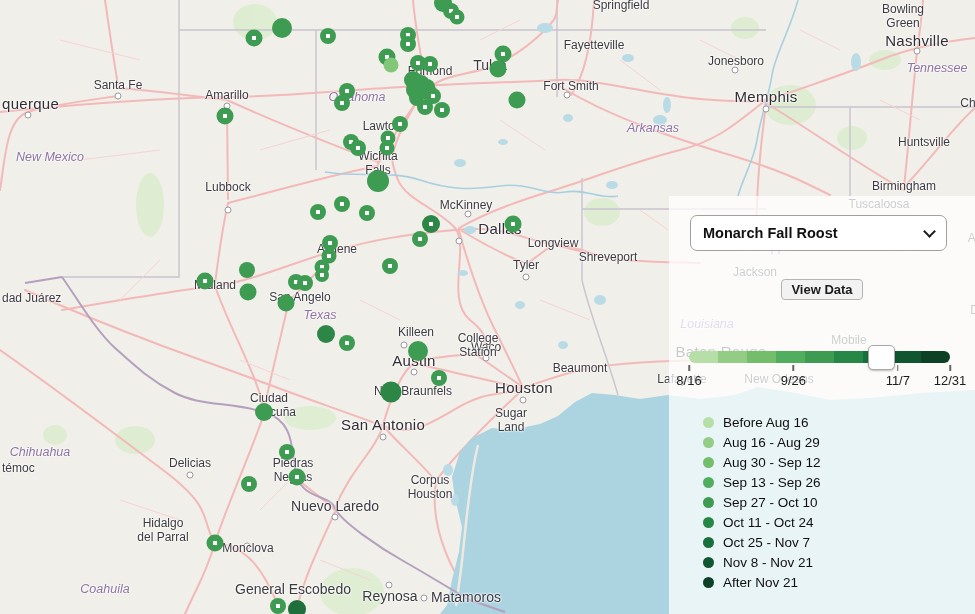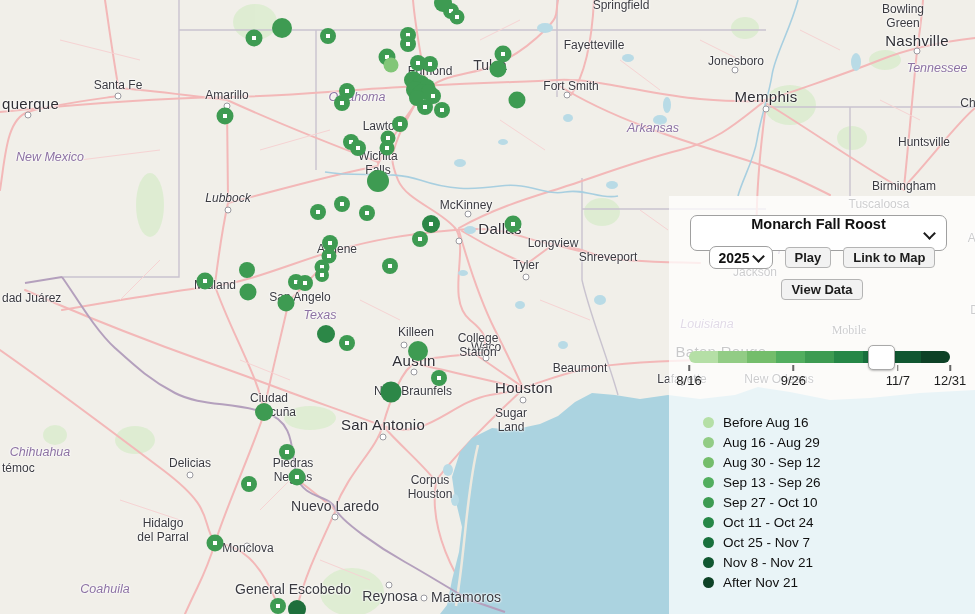--- a/index.html
+++ b/index.html
@@ -17,21 +17,21 @@
   .lbl.l{transform:translate(0,-50%);}
   .lbl.r{transform:translate(-100%,-50%);margin-left:16px;}
   .dot{position:absolute;border-radius:50%;transform:translate(-50%,-50%);z-index:5;}
   
   #panel{position:absolute;right:0;top:196px;width:306px;height:418px;
     background:rgba(255,255,255,.74);z-index:10;}
   .sel{position:absolute;background:#fff;border:1px solid #a0a0a0;border-radius:7px;
     display:flex;align-items:center;font-weight:700;color:#111;box-sizing:border-box;}
   .chev{width:7px;height:7px;border-right:2px solid #1c1c1c;border-bottom:2px solid #1c1c1c;
     transform:rotate(45deg);margin-left:auto;margin-top:-3px;}
-  #layer-select{left:21px;top:19px;width:257px;height:36px;font-size:14.5px;padding:0 12px;flex-direction:column;}
+  #layer-select{left:21px;top:19px;width:257px;height:36px;font-size:14.5px;padding:0 12px;}
   .ctl-row{position:absolute;left:0;width:100%;display:flex;justify-content:center;
     align-items:center;gap:12px;}
   #row1{top:50px;}#row2{top:83px;}
   .sel.inline{position:relative;height:23px;width:64px;font-size:14px;padding:0 9px;}
   .btn{background:#f2f2f2;border:1px solid #b4b4b4;border-radius:4px;font-weight:700;
     font-size:13px;color:#1c1c1c;padding:2px 9px;font-family:"Liberation Sans",sans-serif;}
   #slider-title{position:absolute;top:128px;left:0;width:100%;text-align:center;
     font-size:15.5px;color:#0b0b0b;}
   #track{position:absolute;left:20px;top:155px;width:261px;height:12px;border-radius:6px;
     overflow:hidden;display:flex;}
@@ -194,21 +194,21 @@
       <div class="town" style="left: 247px; top: 546px;"></div>
       <div class="town" style="left: 389px; top: 585px;"></div>
       <div class="town" style="left: 424px; top: 598px;"></div>
       <div class="town" style="left: 190px; top: 475px;"></div>
     </div>
   <div id="labels-layer">
       <span class="lbl city" style="left: 118px; top: 85px;">Santa Fe</span>
       <span class="lbl big l" style="left: 2px; top: 103px;">querque</span>
       <span class="lbl state" style="left: 50px; top: 157px;">New Mexico</span>
       <span class="lbl city" style="left: 227px; top: 95px;">Amarillo</span>
-      <span class="lbl city" style="left: 228px; top: 198px; font-style: italic;">Lubbock</span>
+      <span class="lbl city" style="left: 228px; top: 187px;">Lubbock</span>
       <span class="lbl city" style="left: 215px; top: 285px;">Midland</span>
       <span class="lbl city" style="left: 300px; top: 297px;">San Angelo</span>
       <span class="lbl city" style="left: 337px; top: 249px;">Abilene</span>
       <span class="lbl city" style="left: 378px; top: 156px;">Wichita</span>
       <span class="lbl city" style="left: 378px; top: 170px;">Falls</span>
       <span class="lbl city" style="left: 382px; top: 126px;">Lawton</span>
       <span class="lbl city" style="left: 430px; top: 71px;">Edmond</span>
       <span class="lbl state" style="left: 357px; top: 97px;">Oklahoma</span>
       <span class="lbl med" style="left: 490px; top: 65px;">Tulsa</span>
       <span class="lbl city" style="left: 594px; top: 45px;">Fayetteville</span>
@@ -227,21 +227,21 @@
       <span class="lbl city r" style="left: 973px; top: 103px;">Chatt</span>
       <span class="lbl city r" style="left: 973px; top: 238px;">Aub</span>
       <span class="lbl city r" style="left: 973px; top: 310px;">Dot</span>
       <span class="lbl state" style="left: 758px; top: 247px;">Mississippi</span>
       <span class="lbl state" style="left: 915px; top: 247px;">Alabama</span>
       <span class="lbl city" style="left: 755px; top: 272px;">Jackson</span>
       <span class="lbl state" style="left: 707px; top: 324px;">Louisiana</span>
       <span class="lbl big" style="left: 721px; top: 351px;">Baton Rouge</span>
       <span class="lbl city" style="left: 779px; top: 379px;">New Orleans</span>
       <span class="lbl city" style="left: 682px; top: 379px;">Lafayette</span>
-      <span class="lbl city" style="left: 849px; top: 330px; font-family: Liberation Serif, serif;">Mobile</span>
+      <span class="lbl city" style="left: 849px; top: 340px;">Mobile</span>
       <span class="lbl city" style="left: 466px; top: 205px;">McKinney</span>
       <span class="lbl big" style="left: 480px; top: 228px; margin-left: 20px;">Dallas</span>
       <span class="lbl city" style="left: 553px; top: 243px;">Longview</span>
       <span class="lbl city" style="left: 608px; top: 257px;">Shreveport</span>
       <span class="lbl city" style="left: 526px; top: 265px;">Tyler</span>
       <span class="lbl city" style="left: 486px; top: 347px;">Waco</span>
       <span class="lbl city" style="left: 416px; top: 332px;">Killeen</span>
       <span class="lbl city" style="left: 478px; top: 338px;">College</span>
       <span class="lbl city" style="left: 478px; top: 352px;">Station</span>
       <span class="lbl big" style="left: 414px; top: 360px;">Austin</span>
@@ -336,28 +336,20 @@
       <div class="dot" style="left: 215px; top: 543px; width: 17px; height: 17px; background: radial-gradient(circle, rgb(255, 255, 255) 0px, rgb(255, 255, 255) 2.4px, rgb(62, 155, 82) 2.5px);"></div>
       <div class="dot" style="left: 278px; top: 606px; width: 16px; height: 16px; background: radial-gradient(circle, rgb(255, 255, 255) 0px, rgb(255, 255, 255) 2.4px, rgb(62, 155, 82) 2.5px);"></div>
       <div class="dot" style="left: 297px; top: 609px; width: 18px; height: 18px; background: rgb(30, 111, 60);"></div>
     </div>
 
   <div id="panel">
     <div class="sel" id="layer-select">
       <span>Monarch Fall Roost</span>
       <span class="chev"></span>
     </div>
-    <div class="ctl-row" id="row1">
-      <div class="sel inline">
-        <span>2025</span>
-        <span class="chev"></span>
-      </div>
-      <button class="btn">Play</button>
-      <button class="btn">Link to Map</button>
-    </div>
     <div class="ctl-row" id="row2">
       <button class="btn">View Data</button>
     </div>
     <div id="track">
         <div class="seg" style="background: rgb(181, 223, 166);"></div>
         <div class="seg" style="background: rgb(146, 204, 133);"></div>
         <div class="seg" style="background: rgb(116, 189, 107);"></div>
         <div class="seg" style="background: rgb(82, 174, 95);"></div>
         <div class="seg" style="background: rgb(61, 155, 82);"></div>
         <div class="seg" style="background: rgb(38, 135, 71);"></div>

